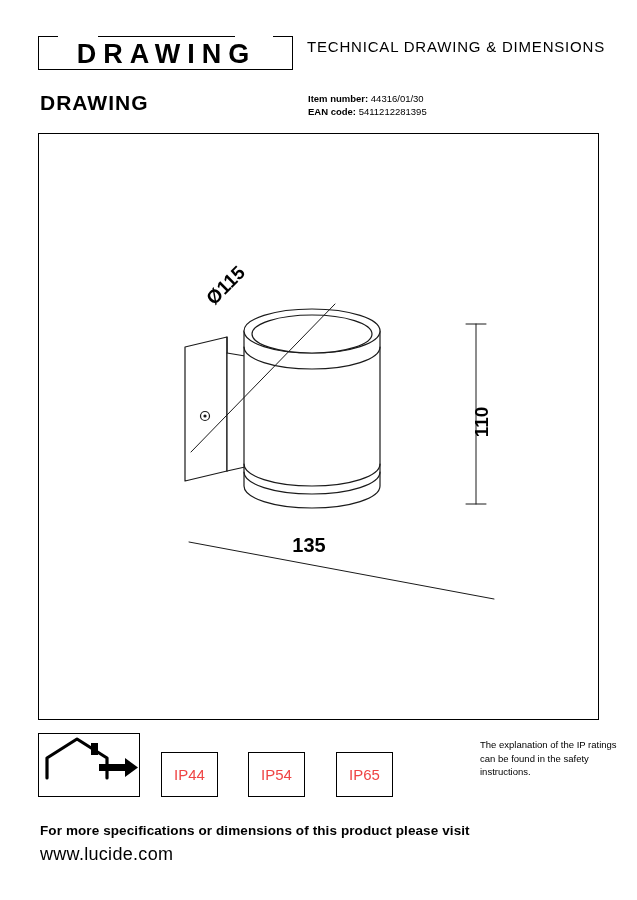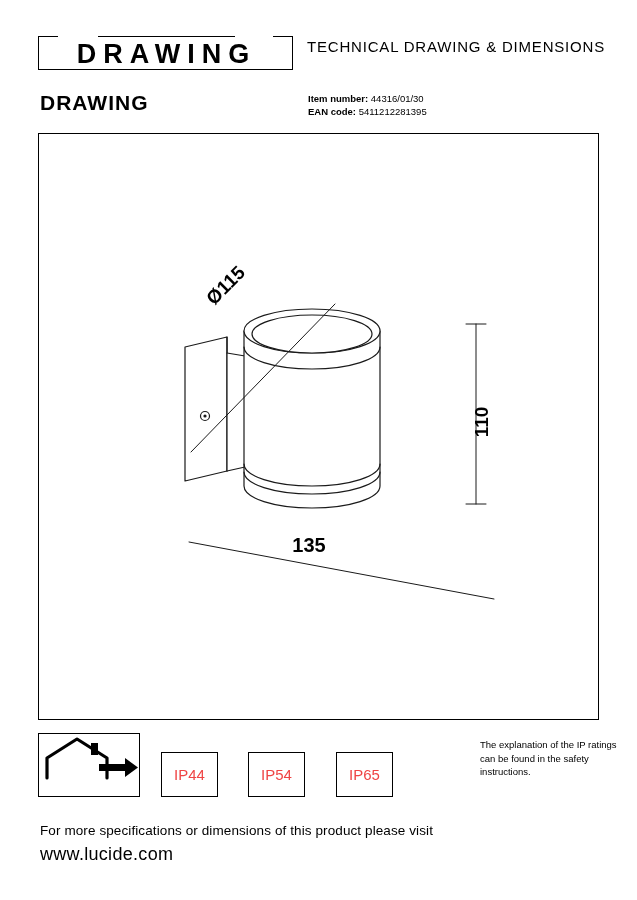--- a/index.html
+++ b/index.html
@@ -135,21 +135,21 @@
     font-size: 9.5px;
     line-height: 13.5px;
   }
 
   
   .footer-line1 {
     position: absolute;
     left: 40px;
     top: 823px;
     font-size: 13.5px;
-    font-weight: normal;
+    font-weight: bold;
     letter-spacing: 0.1px;
   }
   .footer-line2 {
     position: absolute;
     left: 40px;
     top: 844px;
     font-size: 18px;
     font-weight: normal;
     letter-spacing: 0.3px;
   }

